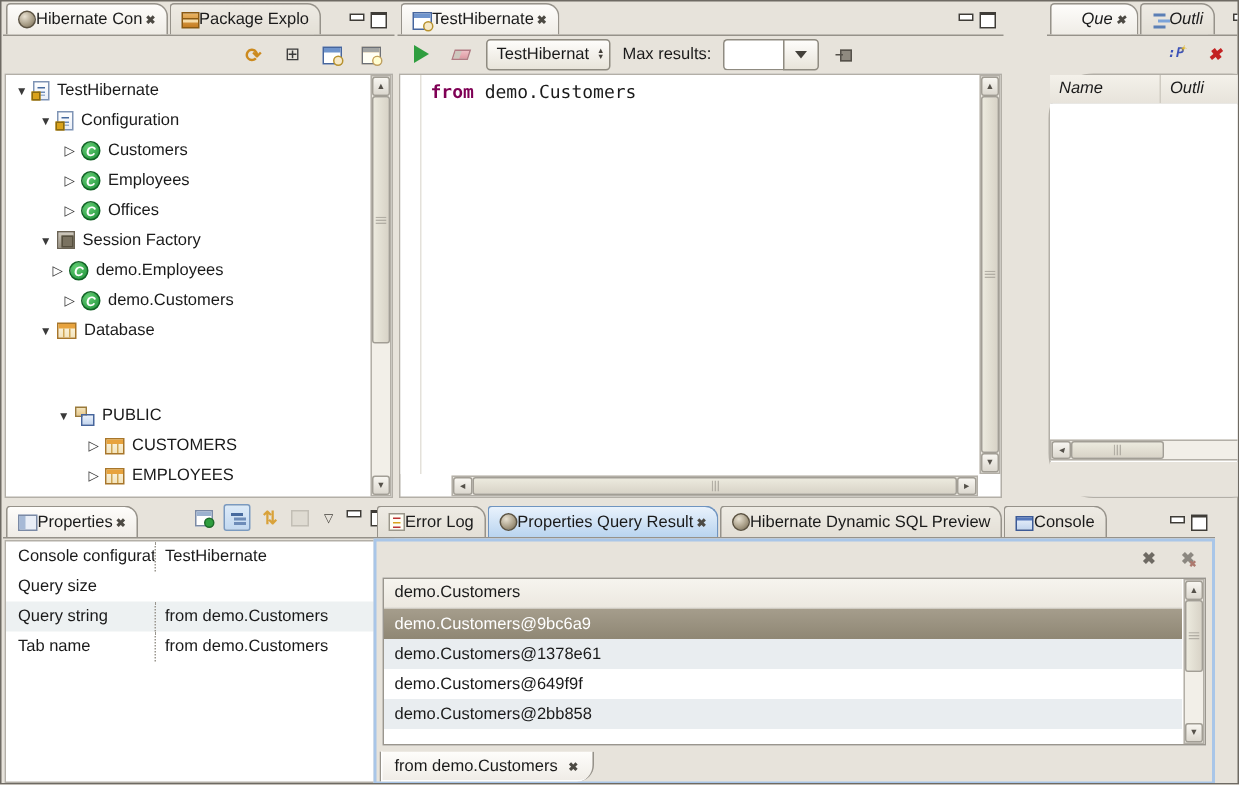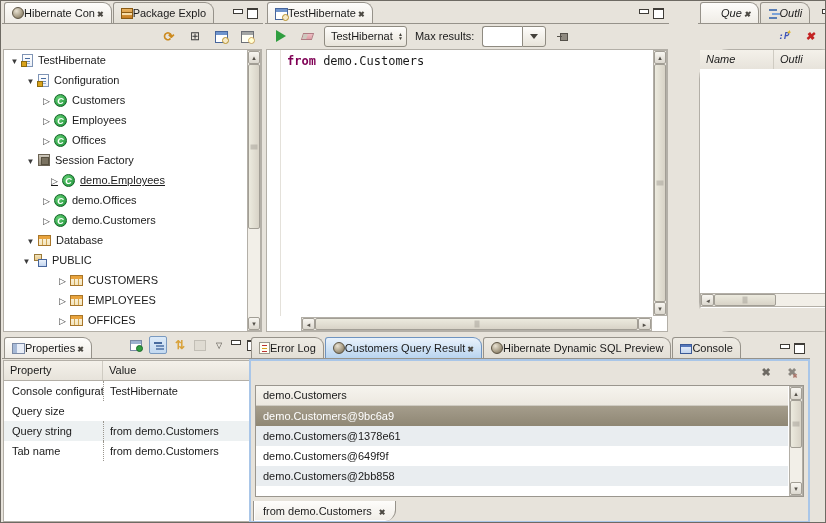--- a/index.html
+++ b/index.html
@@ -197,45 +197,40 @@
             <i class="ico jclass"></i>
             <span class="lbl">Offices</span>
           </div>
 
           <div class="trow" style="padding-left: 20px;">
             <span class="exp open"></span>
             <i class="ico factory"></i>
             <span class="lbl">Session Factory</span>
           </div>
 
-          <div class="trow" style="padding-left: 44px; text-decoration: underline;">
+          <div class="trow" style="padding-left: 28px;">
             <span class="exp closed"></span>
             <i class="ico jclass"></i>
             <span class="lbl">demo.Employees</span>
           </div>
 
-          <div class="trow" style="padding-left: 36px;">
-            <span class="exp closed"></span>
-            <i class="ico jclass"></i>
-            <span class="lbl">demo.Offices</span>
-          </div>
 
           <div class="trow" style="padding-left: 36px;">
             <span class="exp closed"></span>
             <i class="ico jclass"></i>
             <span class="lbl">demo.Customers</span>
           </div>
 
           <div class="trow" style="padding-left: 20px;">
             <span class="exp open"></span>
             <i class="ico dbtable"></i>
             <span class="lbl">Database</span>
           </div>
 
-          <div class="trow" style="padding-left: 16px;">
+          <div class="trow" style="padding-left: 32px; margin-top: 37px;">
             <span class="exp open"></span>
             <i class="ico schema"></i>
             <span class="lbl">PUBLIC</span>
           </div>
 
           <div class="trow" style="padding-left: 52px;">
             <span class="exp closed"></span>
             <i class="ico dbtable"></i>
             <span class="lbl">CUSTOMERS</span>
           </div>
@@ -390,24 +385,20 @@
             <span class="grayic ico"></span>
           </span>
         <span class="tbtn" style="width:12px;">
             <span class="menuarrow">▽</span>
           </span>
         <span class="wmin"></span>
         <span class="wmax"></span>
       </span>
     </div>
     <div class="treewrap" style="top:23px;">
-      <div class="grid-head">
-        <span class="c" style="width:99px;">Property</span>
-        <span class="c" style="flex:1;border-right:none;">Value</span>
-      </div>
       <div>
 
           <div class="prow plain">
             <span class="k">Console configuration</span>
             <span class="v">TestHibernate</span>
           </div>
 
 
           <div class="prow plain">
             <span class="k">Query size</span>
@@ -432,21 +423,21 @@
         
       
           <div class="tab inactive">
             <i class="ico errlog"></i>
             <span class="lbl">Error Log</span>
 
           </div>
         
           <div class="tab activeblue">
             <i class="ico hib"></i>
-            <span class="lbl">Customers Query Result</span>
+            <span class="lbl">Properties Query Result</span>
             <span class="close show"></span>
           </div>
         
           <div class="tab inactive">
             <i class="ico hib"></i>
             <span class="lbl">Hibernate Dynamic SQL Preview</span>
 
           </div>
         
           <div class="tab inactive">

